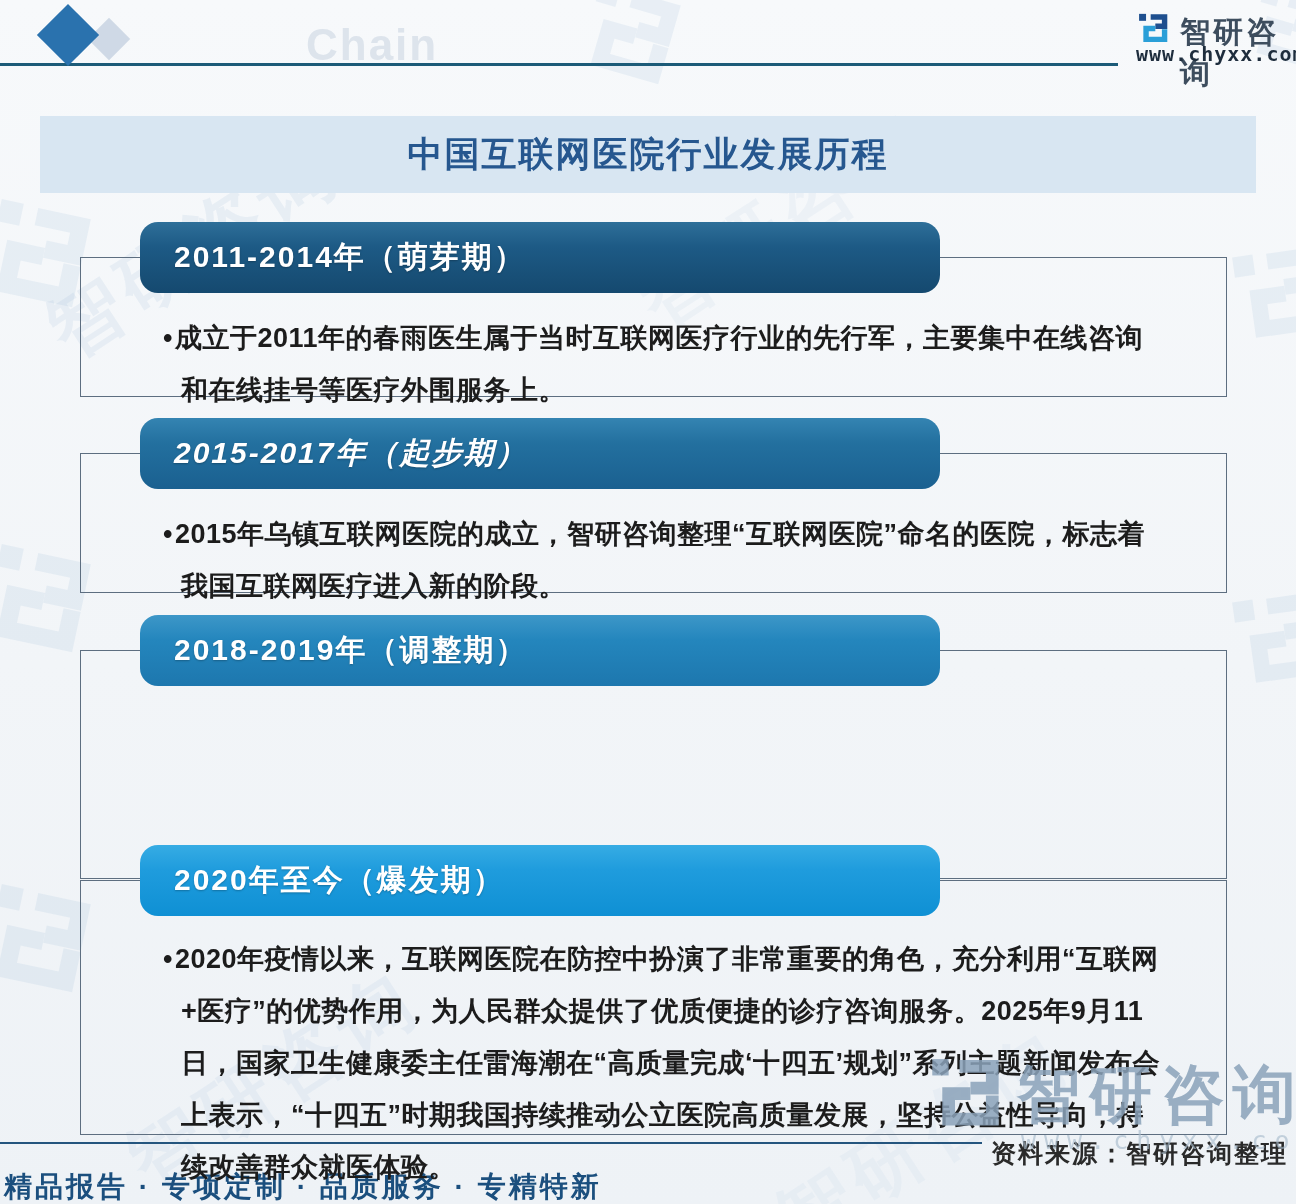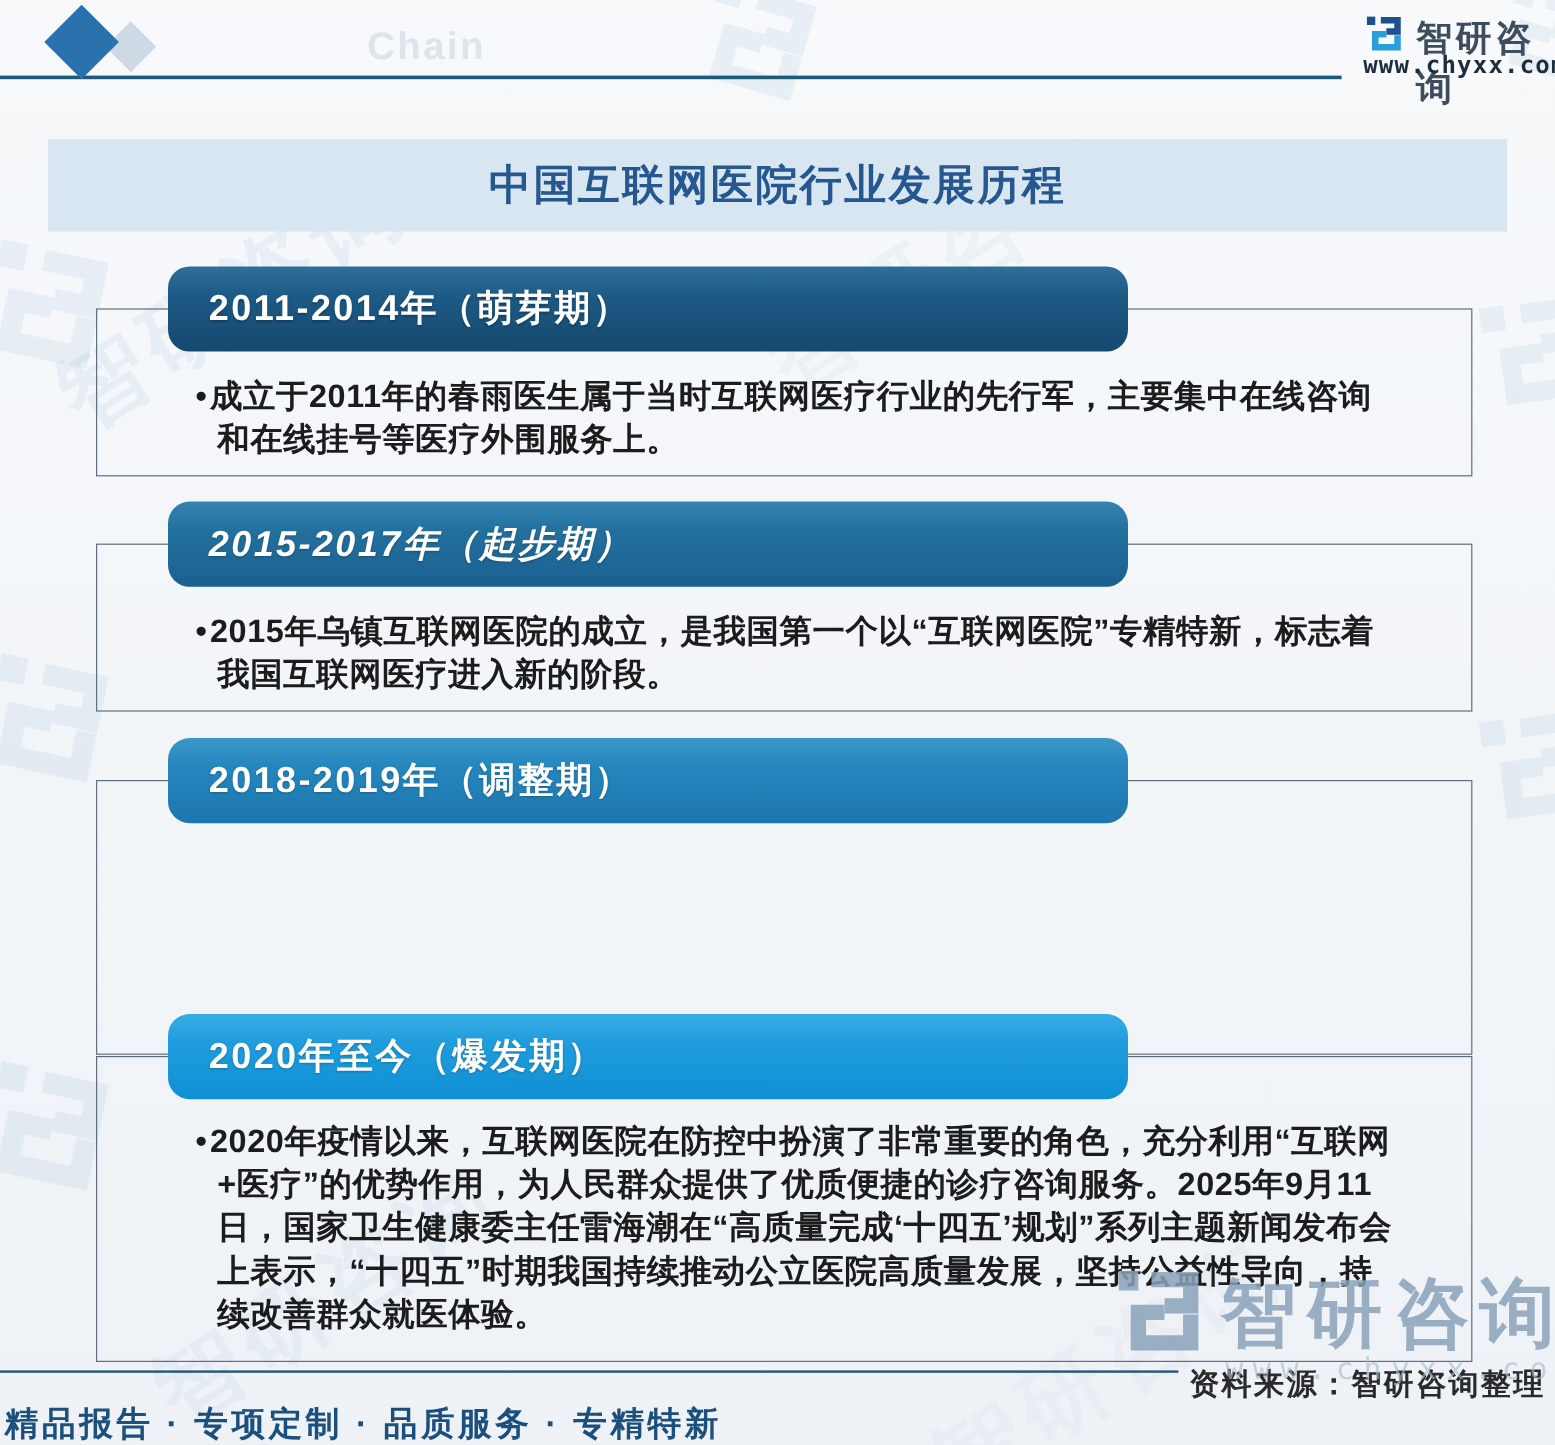--- a/index.html
+++ b/index.html
@@ -10,21 +10,21 @@
   }
   
   .diamond{position:absolute;transform:rotate(45deg);}
   .d-light{left:94px;top:24px;width:30px;height:30px;background:#cfd9e6;z-index:1;}
   .d-blue{left:46px;top:13px;width:44px;height:44px;background:#2a72ae;z-index:2;}
   .page-title{
     position:absolute;left:132px;top:6px;font-family:"Liberation Serif",serif;
     font-size:47px;font-weight:700;color:#1766ad;letter-spacing:4px;z-index:2;
   }
   .title-wm{
-    position:absolute;left:306px;top:20px;font-size:32px;font-weight:700;
+    position:absolute;left:306px;top:20px;font-size:44px;font-weight:700;
     color:#dde4ec;letter-spacing:2px;z-index:1;
   }
   .header-rule{position:absolute;left:0;top:63px;width:1118px;height:3px;background:#1c5b78;}
   .logo-mark{position:absolute;}
   .lm-d{fill:none;stroke:#1e4f8f;stroke-width:7;}
   .lm-l{fill:none;stroke:#2a9fd8;stroke-width:7;}
   .lm-dot{fill:#1e4f8f;}
   .wm-mark .lm-d,.wm-mark .lm-l{stroke:currentColor;}
   .wm-mark .lm-dot{fill:currentColor;}
   .brand-name{position:absolute;left:1180px;top:12px;font-size:30px;font-weight:600;color:#3d4d5e;letter-spacing:3px;}
@@ -42,21 +42,21 @@
     position:absolute;left:140px;top:0;width:800px;height:71px;border-radius:18px;
     display:flex;align-items:center;padding-left:34px;box-sizing:border-box;z-index:2;
   }
   .pill span{font-size:30px;font-weight:700;color:#ffffff;letter-spacing:2px;text-shadow:0 1px 2px rgba(0,0,0,.25);}
   .pill-0{background:linear-gradient(180deg,#2e6f99 0%,#1d5a85 35%,#15496f 100%);}
   .pill-1{background:linear-gradient(180deg,#3484b2 0%,#23709f 35%,#1a6090 100%);font-style:italic;}
   .pill-2{background:linear-gradient(180deg,#3d97c8 0%,#2486bd 35%,#1d77ae 100%);}
   .pill-3{background:linear-gradient(180deg,#36ace4 0%,#1f9cdd 35%,#0f90d4 100%);}
   .sec-body{
     position:absolute;left:163px;width:985px;font-size:27px;font-weight:600;color:#1c1c1c;
-    line-height:36px;padding-left:18px;text-indent:-18px;z-index:2;letter-spacing:.5px;
+    line-height:52px;padding-left:18px;text-indent:-18px;z-index:2;letter-spacing:.5px;
   }
   .bullet{margin-right:2px;}
   
   .footer-rule{position:absolute;left:0;top:1142px;width:982px;height:2px;background:#24557e;}
   .source-text{position:absolute;right:8px;top:1137px;font-size:25px;font-weight:600;color:#2a2a2a;letter-spacing:2px;}
   .slogan{position:absolute;left:4px;top:1168px;font-size:28px;font-weight:700;color:#1b4f7e;letter-spacing:3px;}
   
   .wm{position:absolute;pointer-events:none;}
   .wm-logo{color:#7fa8cc;opacity:.12;}
   .wm-text{font-size:74px;font-weight:700;color:#dce6f0;opacity:.55;letter-spacing:8px;transform:rotate(-33deg);white-space:nowrap;}
@@ -133,21 +133,21 @@
       <span>2011-2014年（萌芽期）</span>
     </div>
     <div class="sec-body" style="top:90px;"><span class="bullet">•</span><span>成立于2011年的春雨医生属于当时互联网医疗行业的先行军，主要集中在线咨询和在线挂号等医疗外围服务上。</span></div>
   </div>
 
   <div class="section" style="top:418px;height:175px;">
     <div class="sec-box"></div>
     <div class="pill pill-1">
       <span>2015-2017年（起步期）</span>
     </div>
-    <div class="sec-body" style="top:90px;"><span class="bullet">•</span><span>2015年乌镇互联网医院的成立，是我国第一个以“互联网医院”专精特新，标志着我国互联网医疗进入新的阶段。</span></div>
+    <div class="sec-body" style="top:90px;"><span class="bullet">•</span><span>2015年乌镇互联网医院的成立，智研咨询整理“互联网医院”命名的医院，标志着我国互联网医疗进入新的阶段。</span></div>
   </div>
 
   <div class="section" style="top:615px;height:264px;">
     <div class="sec-box"></div>
     <div class="pill pill-2">
       <span>2018-2019年（调整期）</span>
     </div>
   </div>
 
   <div class="section" style="top:845px;height:290px;border-radius:23px;">

